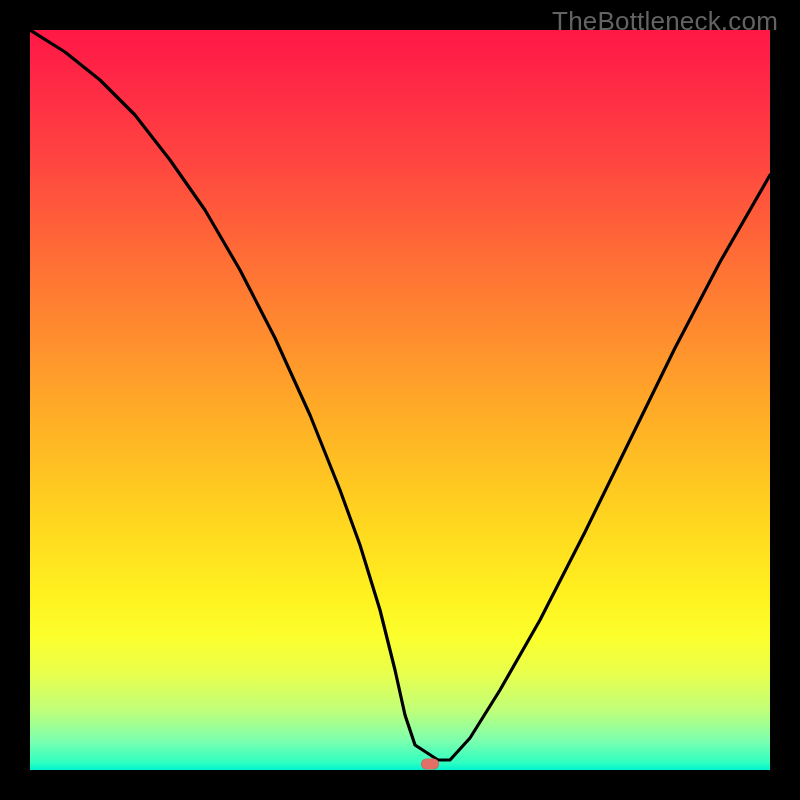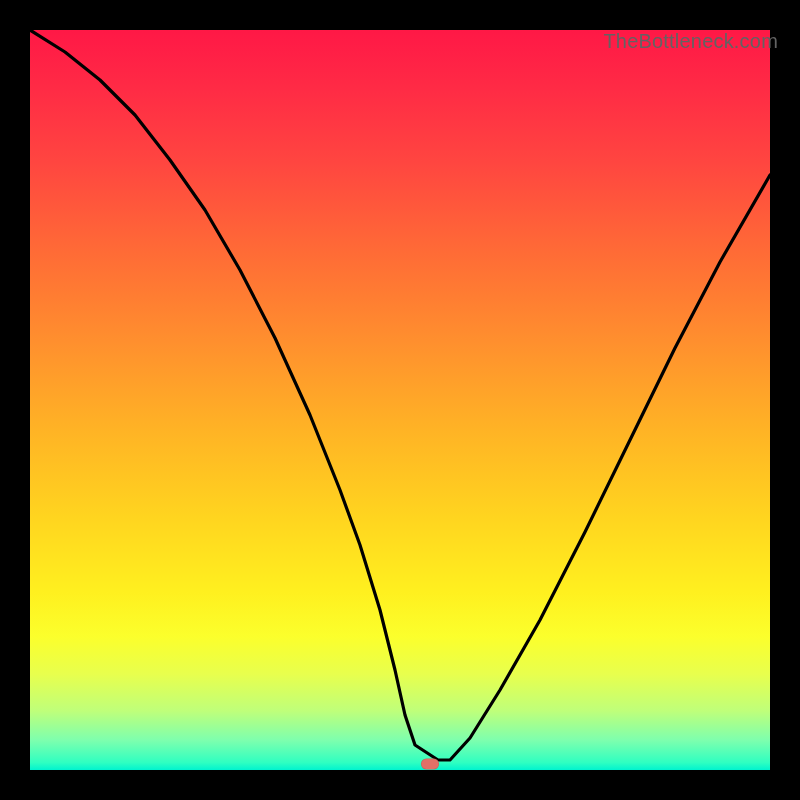--- a/index.html
+++ b/index.html
@@ -15,25 +15,24 @@
     position: relative;
     width: 800px;
     height: 800px;
     background: #000;
   }
   .watermark {
     position: absolute;
     top: 6px;
     right: 22px;
     color: #636363;
-    font-size: 20px;
+    font-size: 26px;
     font-weight: 500;
     letter-spacing: 0.2px;
     z-index: 5;
-    margin-top: 24px;
   }
   .plot-area {
     position: absolute;
     left: 30px;
     top: 30px;
     width: 740px;
     height: 740px;
     overflow: hidden;
   }
   .gradient {

